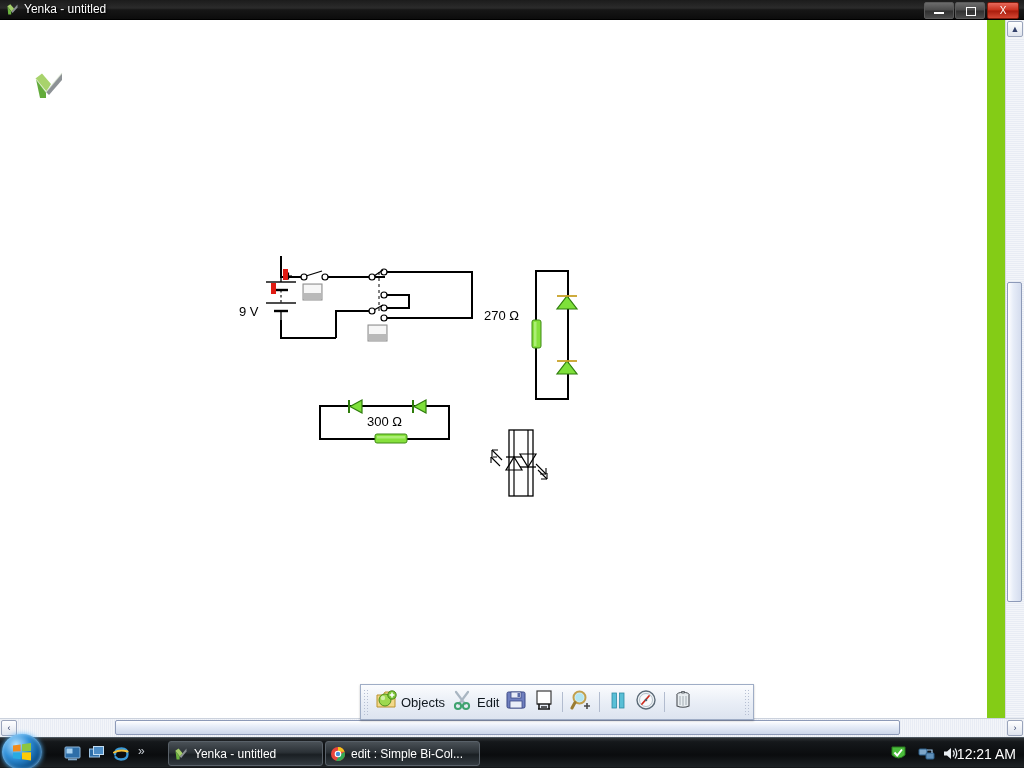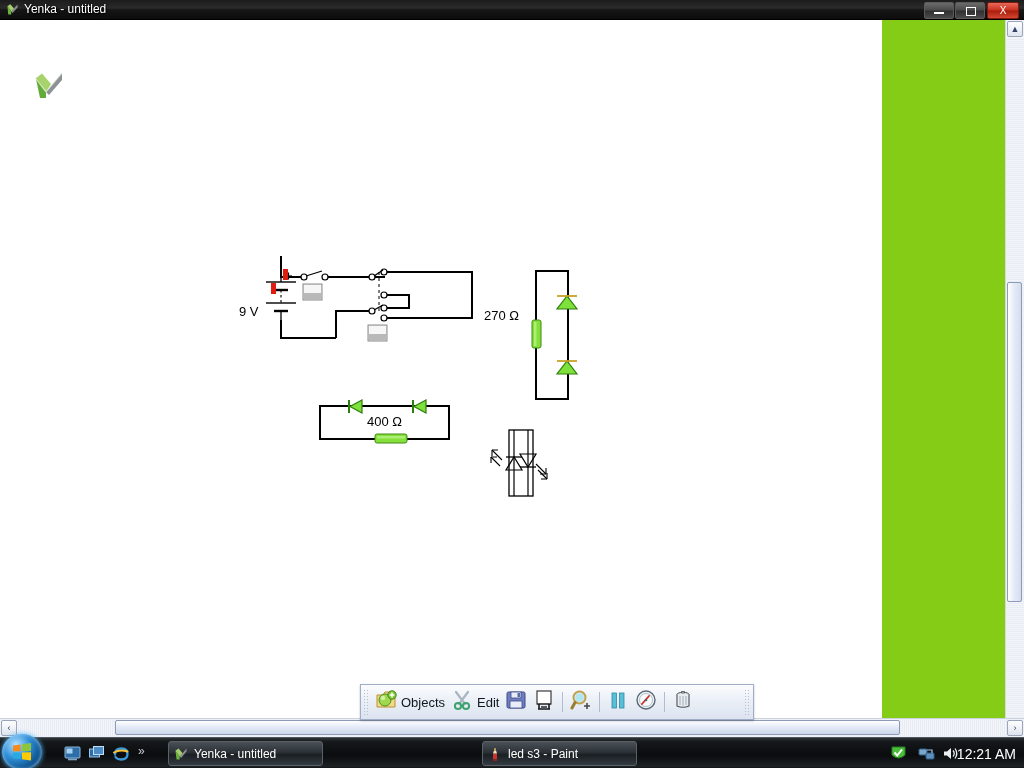--- a/index.html
+++ b/index.html
@@ -45,21 +45,21 @@
   #btn-max { right:39px; }
   #btn-close { right:5px;
     background: linear-gradient(to bottom,#e8695a 0%, #c9301d 48%, #a81c0c 52%, #d44532 100%);
     border-color:#7e1a0c; width:30px;
   }
   #btn-min span::before { content:""; position:absolute; left:9px; top:9px; width:10px; height:2px; background:#fff; }
   #btn-max span::before { content:""; position:absolute; left:10px; top:4px; width:8px; height:7px; border:1px solid #fff; }
 
   
   #canvas {
-    position:absolute; left:0; top:20px; width:882px; height:698px;
+    position:absolute; left:0; top:20px; width:987px; height:698px;
     background:#ffffff; overflow:hidden;
   }
 
   
   #app-logo { position:absolute; left:32px; top:48px; width:34px; height:34px; }
 
   
   #vscroll {
     position:absolute; right:0; top:20px; width:18px; height:698px;
     background:#f1f3f7;
@@ -310,21 +310,21 @@
           <line x1="536" y1="444" x2="546" y2="454"></line>
           <path d="M546 454 L546 448 M546 454 L540 454"></path>
           <line x1="538" y1="450" x2="547" y2="459"></line>
           <path d="M547 459 L547 453 M547 459 L541 459"></path>
         </g>
       </g>
     </svg>
 
     <div class="ctext" style="left:239px; top:284px;">9 V</div>
     <div class="ctext" style="left:484px; top:288px;text-align:right;">270 Ω</div>
-    <div class="ctext" style="left:367px; top:394px;">400 Ω</div>
+    <div class="ctext" style="left:367px; top:394px;">300 Ω</div>
   </div>
 
   <div id="vscroll">
     <div class="sb-track"></div>
     <div class="sb-arrow" style="left:1px; top:1px;">▲</div>
     <div id="vthumb"></div>
   </div>
 
   <div id="hscroll">
     <div class="sb-track"></div>
@@ -470,32 +470,33 @@
       <span class="tb-ico">
         <svg width="16" height="16" viewBox="0 0 16 16">
           <path d="M2.5 5 L6.6 10.5 L6.6 13.5 L3.6 13.5 Z" fill="#6cb33f"></path>
           <path d="M6.6 10.5 L13.5 2.5 L13.5 5.5 L8.2 12 Z" fill="#8a8f93"></path>
           <path d="M2.3 4.8 L5.6 2.4 L9.6 7.2 L6.8 10.6 Z" fill="#a4cf6a"></path>
         </svg>
       </span>
       <span>Yenka - untitled</span>
     </div>
 
-
-    <div class="taskbtn" style="left:482px; width:155px;">
+    <div class="taskbtn" style="left:325px; width:155px;">
       <span class="tb-ico">
         <svg width="16" height="16" viewBox="0 0 16 16">
-          <path d="M6 13.5 L6 7.5 L10 7.5 L10 13.5 Z" fill="#c9332b"></path>
-          <path d="M6 7.5 L10 7.5 L9 4.5 L7 4.5 Z" fill="#efe2c2"></path>
-          <path d="M7 4.5 L9 4.5 L8.6 2 L7.4 2 Z" fill="#d8b35a"></path>
-          <path d="M6 13.5 L10 13.5 L10 15 L6 15 Z" fill="#8e2019"></path>
-        </svg>
-      </span>
-      <span>led s3 - Paint</span>
-    </div>
+          <circle cx="8" cy="8" r="7" fill="#e8453c"></circle>
+          <path d="M8 1 A7 7 0 0 1 14.6 5.8 L8 5.8 Z" fill="#f5c21b"></path>
+          <path d="M14.6 5.8 A7 7 0 0 1 6.1 14.8 L9.8 8.8 Z" fill="#34a853"></path>
+          <circle cx="8" cy="8" r="3.3" fill="#fff"></circle>
+          <circle cx="8" cy="8" r="2.2" fill="#4a90d9"></circle>
+        </svg>
+      </span>
+      <span>edit : Simple Bi-Col...</span>
+    </div>
+
 
     <span class="tray-item" style="left:890px;">
       <svg width="17" height="17" viewBox="0 0 17 17">
         <path d="M2 2 L15 2 L15 10 Q8.5 16 2 10 Z" fill="#4bbd3c" stroke="#2a7d1f" stroke-width="1"></path>
         <path d="M4.5 7.5 L7.2 10.5 L12 4.5" fill="none" stroke="#ffffff" stroke-width="2"></path>
       </svg>
     </span>
     <span class="tray-item" style="left:918px;">
       <svg width="18" height="17" viewBox="0 0 18 17">
         <rect x="1" y="4" width="8" height="6" rx="1" fill="#7da6c9" stroke="#2c5f8a" stroke-width="1"></rect>

